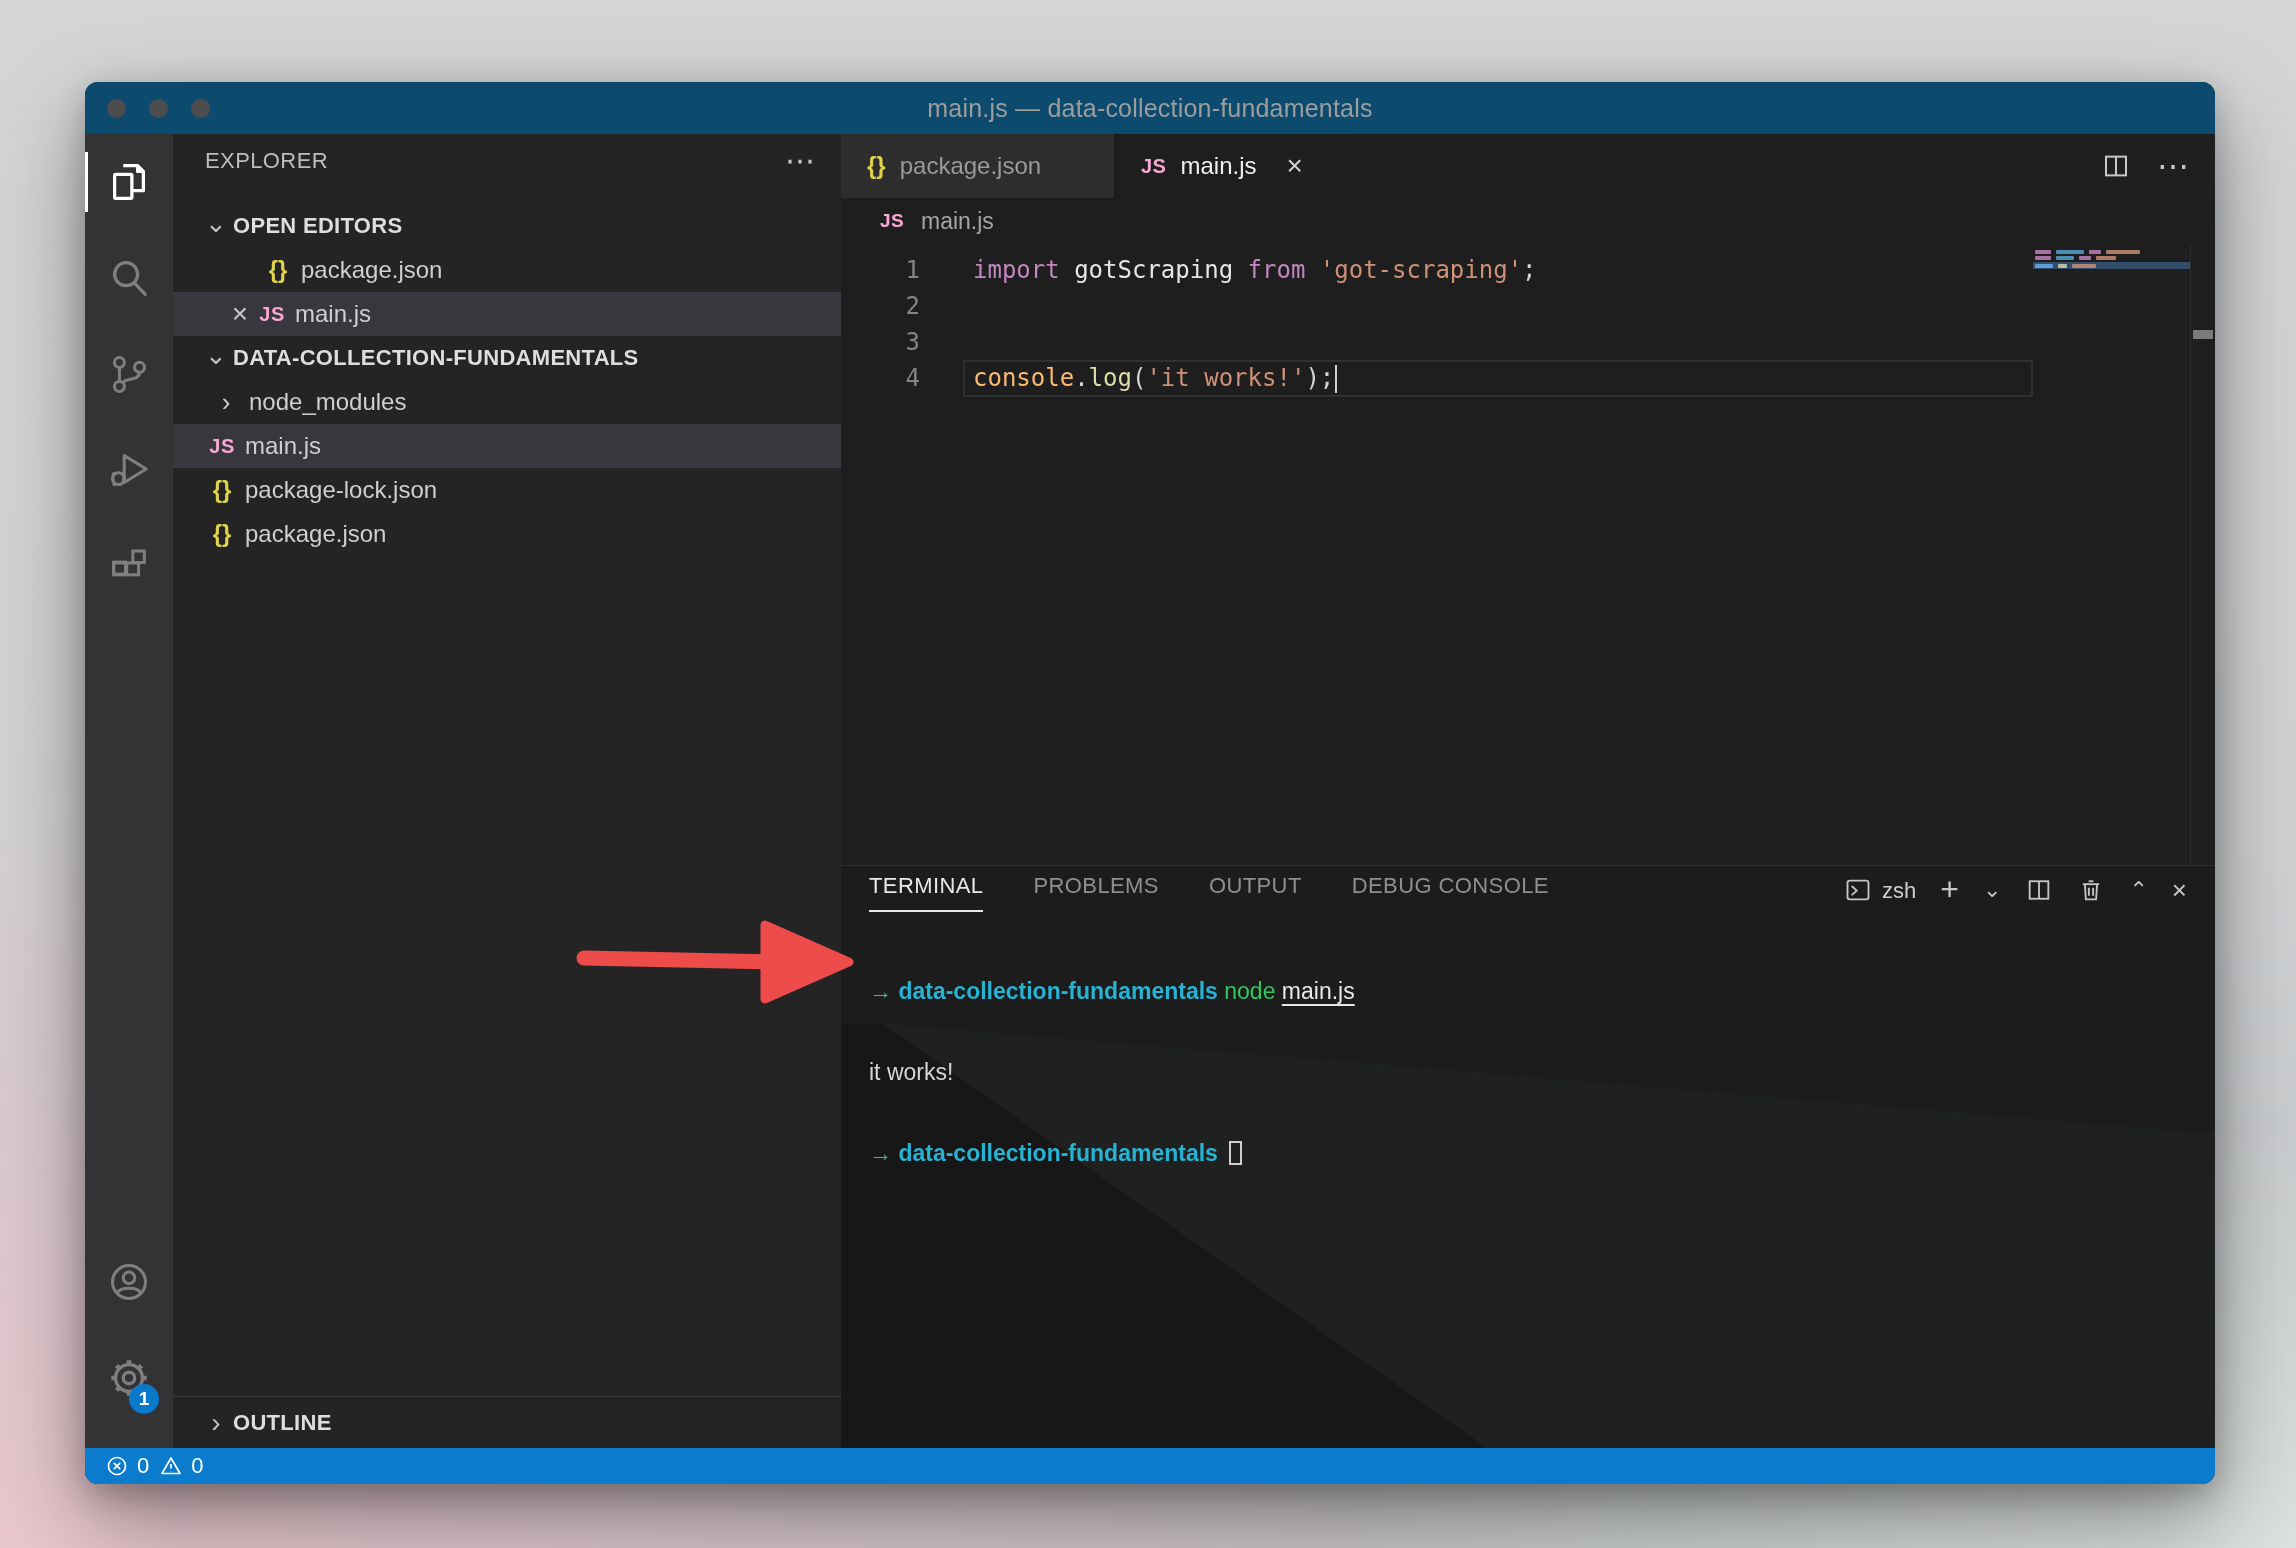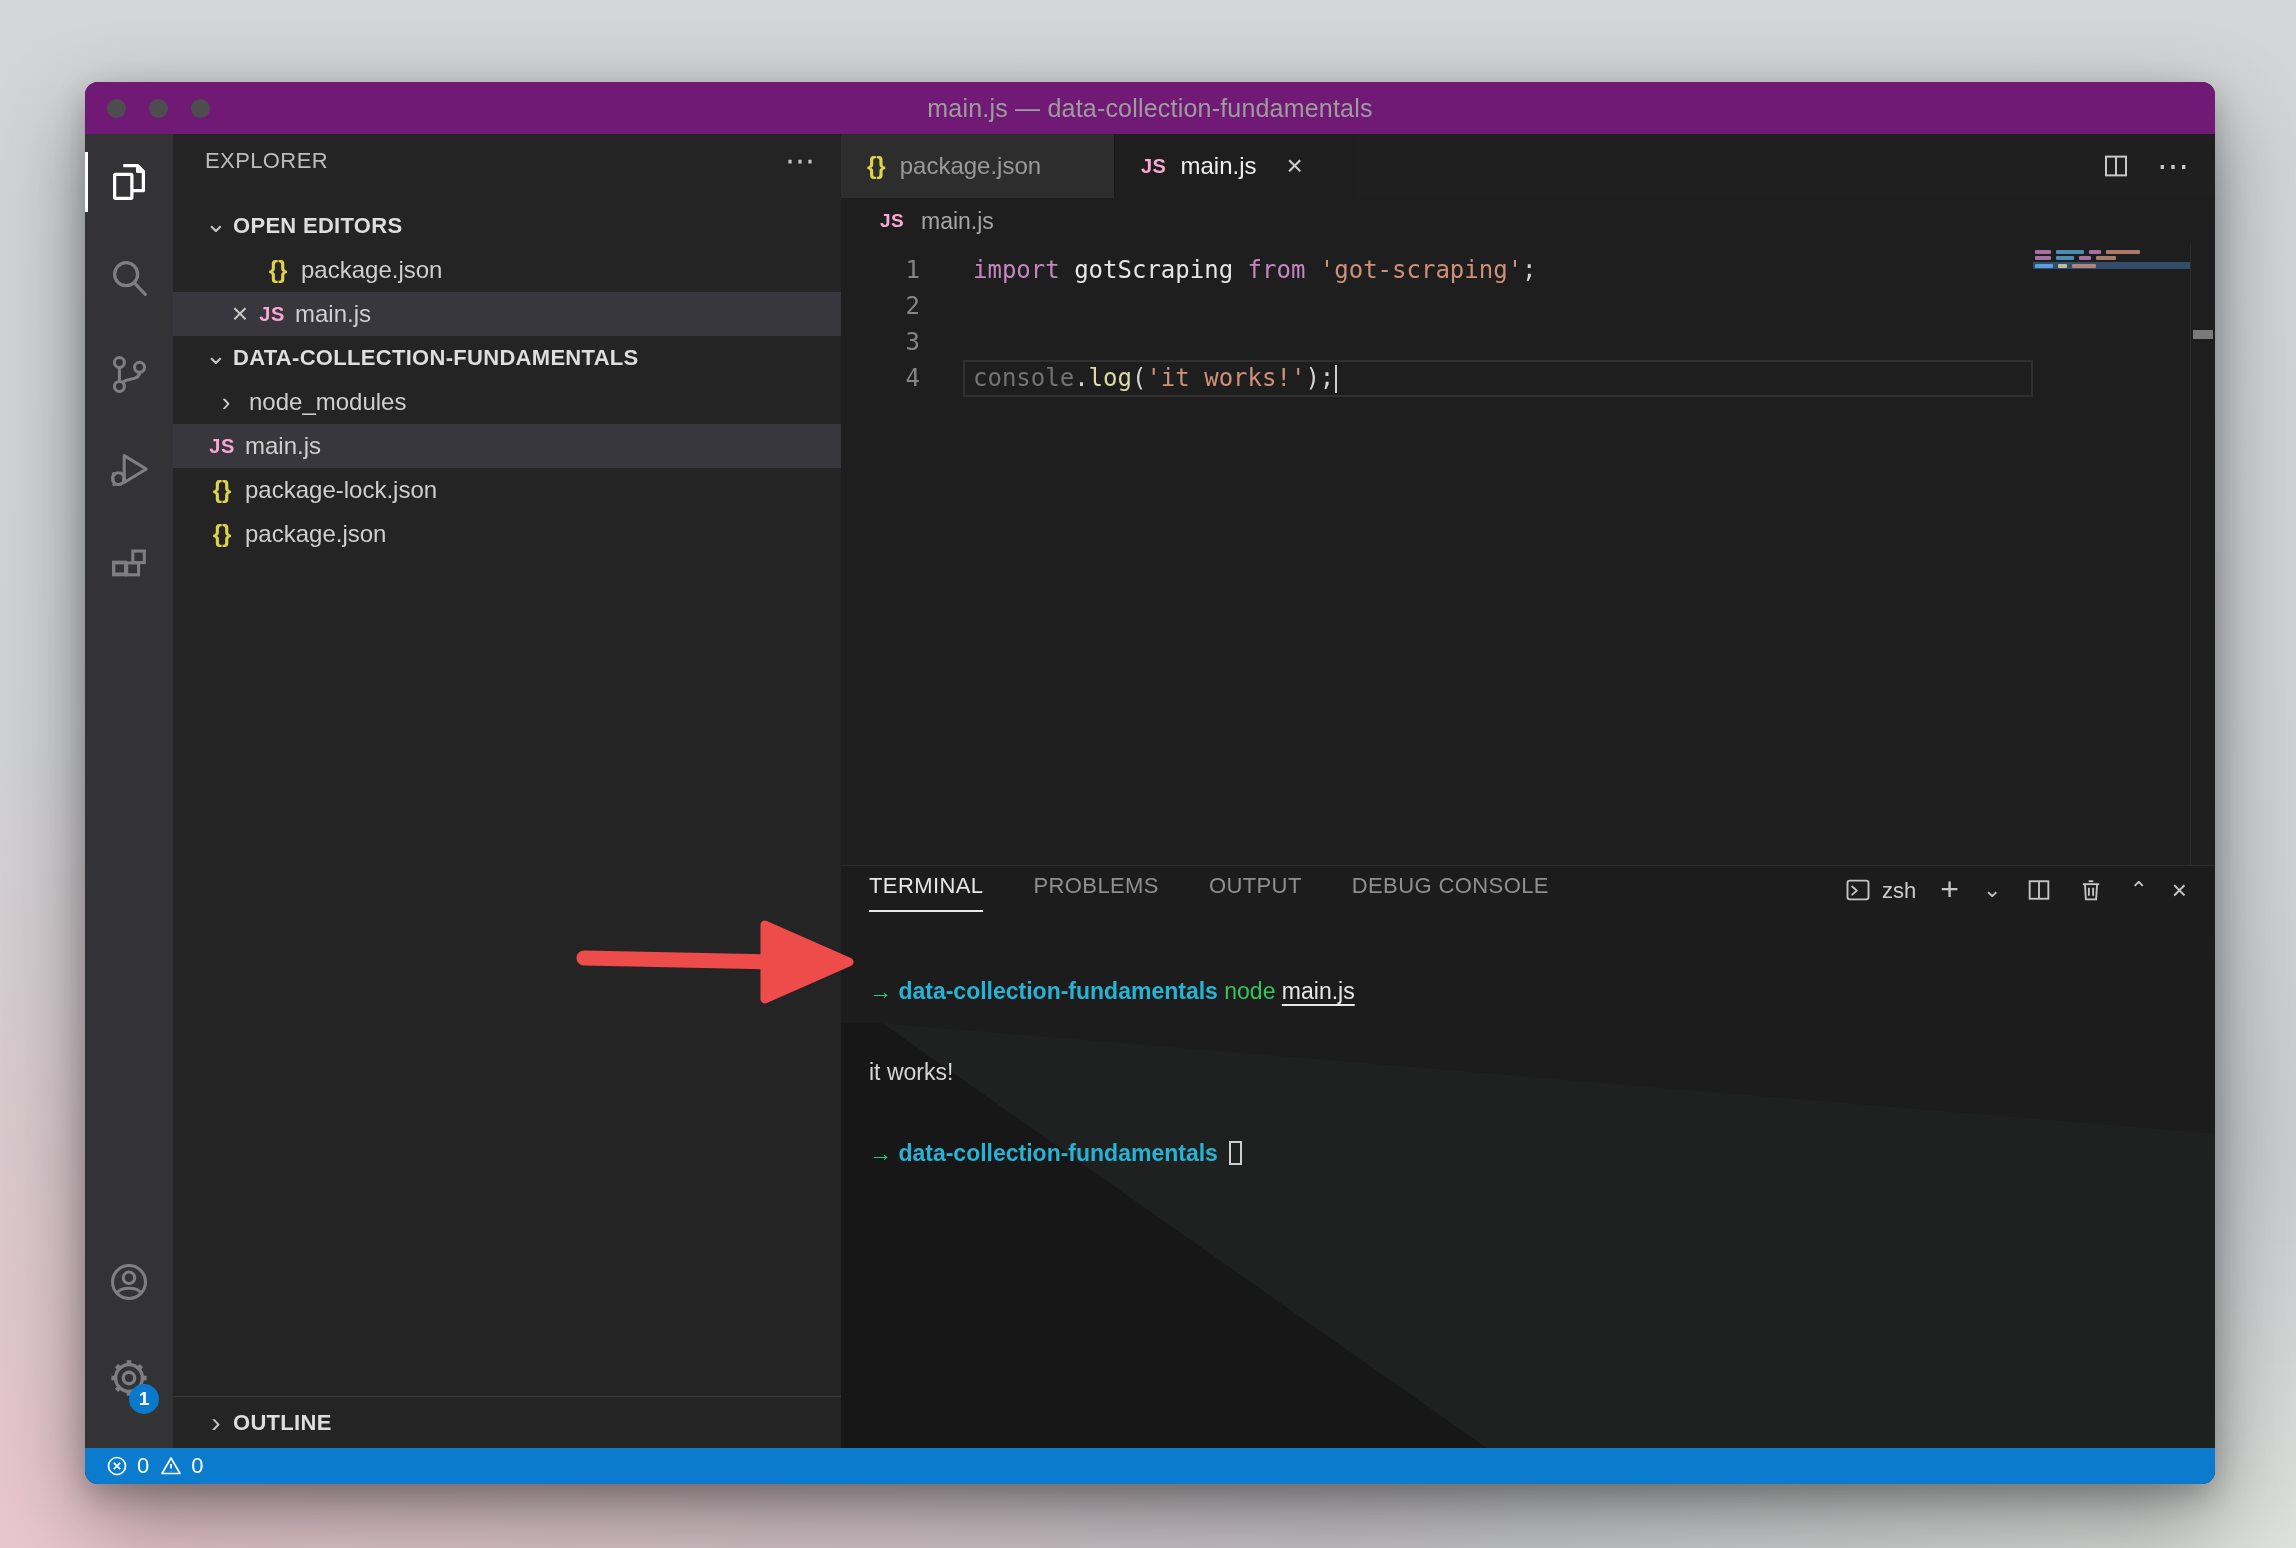--- a/index.html
+++ b/index.html
@@ -12,21 +12,21 @@
       radial-gradient(130% 95% at 0% 100%, rgba(236,199,206,0.95) 0%, rgba(236,199,206,0) 55%),
       linear-gradient(180deg, #d4d5d7 0%, #d0d2d4 55%, #c2c5c8 100%);
   }
   .window {
     position:absolute; left:85px; top:82px; width:2130px; height:1402px;
     border-radius:13px; overflow:hidden; background:#1e1e1e;
     box-shadow: 0 36px 90px rgba(0,0,0,0.38), 0 10px 30px rgba(0,0,0,0.22);
     display:flex; flex-direction:column;
   }
   
-  .titlebar { height:52px; background:#701a75; position:relative; flex:0 0 auto;
+  .titlebar { height:52px; background:#0c4a6e; position:relative; flex:0 0 auto;
     display:flex; align-items:center; justify-content:center; }
   .traffic { position:absolute; left:22px; top:0; height:52px; display:flex; align-items:center; gap:23px; }
   .traffic .dot { width:19px; height:19px; border-radius:50%; background:#4d4d4f; }
   .win-title { color:#9d9d9d; font-size:25px; letter-spacing:0.2px; }
   
   .main-row { flex:1 1 auto; display:flex; min-height:0; }
   
   .activitybar { width:88px; background:#333336; display:flex; flex-direction:column; align-items:stretch; padding-bottom:22px; }
   .act-item { height:96px; display:flex; align-items:center; justify-content:center; color:#7f7f82; position:relative; }
   .act-item.active { color:#ffffff; }
@@ -68,21 +68,21 @@
   .more-glyph { font-size:32px; line-height:1; color:#c8c8c8; }
   .breadcrumb { height:46px; display:flex; align-items:center; padding-left:34px; gap:12px; background:#1e1e1e; flex:0 0 auto; }
   .breadcrumb .ficon.js { font-size:19px; }
   .bc-label { color:#a5a5a5; font-size:23px; }
   
   .editor-content { position:relative; flex:1 1 auto; background:#1e1e1e; overflow:hidden; }
   .code { position:absolute; left:0; top:8px; right:0; font-family:"DejaVu Sans Mono", monospace; font-size:24px; }
   .code-line { height:36px; line-height:36px; display:flex; white-space:pre; }
   .gutter { width:122px; padding-right:43px; text-align:right; color:#858585; flex:0 0 auto; }
   .ltext { padding-left:10px; }
-  .tk-kw { color:#c586c0; } .tk-var { color:#e5e5e5;text-align:center; } .tk-obj { color:#737373; }
+  .tk-kw { color:#c586c0; } .tk-var { color:#e5e5e5;text-align:center; } .tk-obj { color:#fdba74; }
   .tk-fn { color:#dcdcaa; } .tk-str { color:#ce9178; } .tk-pln { color:#d4d4d4; }
   .cur-line-box { position:absolute; left:122px; top:116px; width:1070px; height:37px; border:2px solid #303031; }
   .caret { display:inline-block; width:2px; height:28px; background:#cfcfcf; vertical-align:middle; margin-left:1px; }
   
   .minimap { position:absolute; top:4px; width:157px; left:auto; right:25px; height:120px; }
   .mm-row { position:absolute; left:2px; height:4px; display:flex; gap:5px; }
   .mm-seg { height:4px; border-radius:1px; opacity:0.8; }
   .mm-cur { position:absolute; left:0; right:0; top:14px; height:7px; background:rgba(70,115,170,0.55); display:flex; align-items:center; gap:5px; padding-left:2px; }
   .overview { position:absolute; top:0; bottom:0; right:0; width:25px; border-left:1px solid rgba(255,255,255,0.07); }
   .ov-cursor { position:absolute; top:86px; left:2px; right:2px; height:9px; background:#7a7a7a; }

